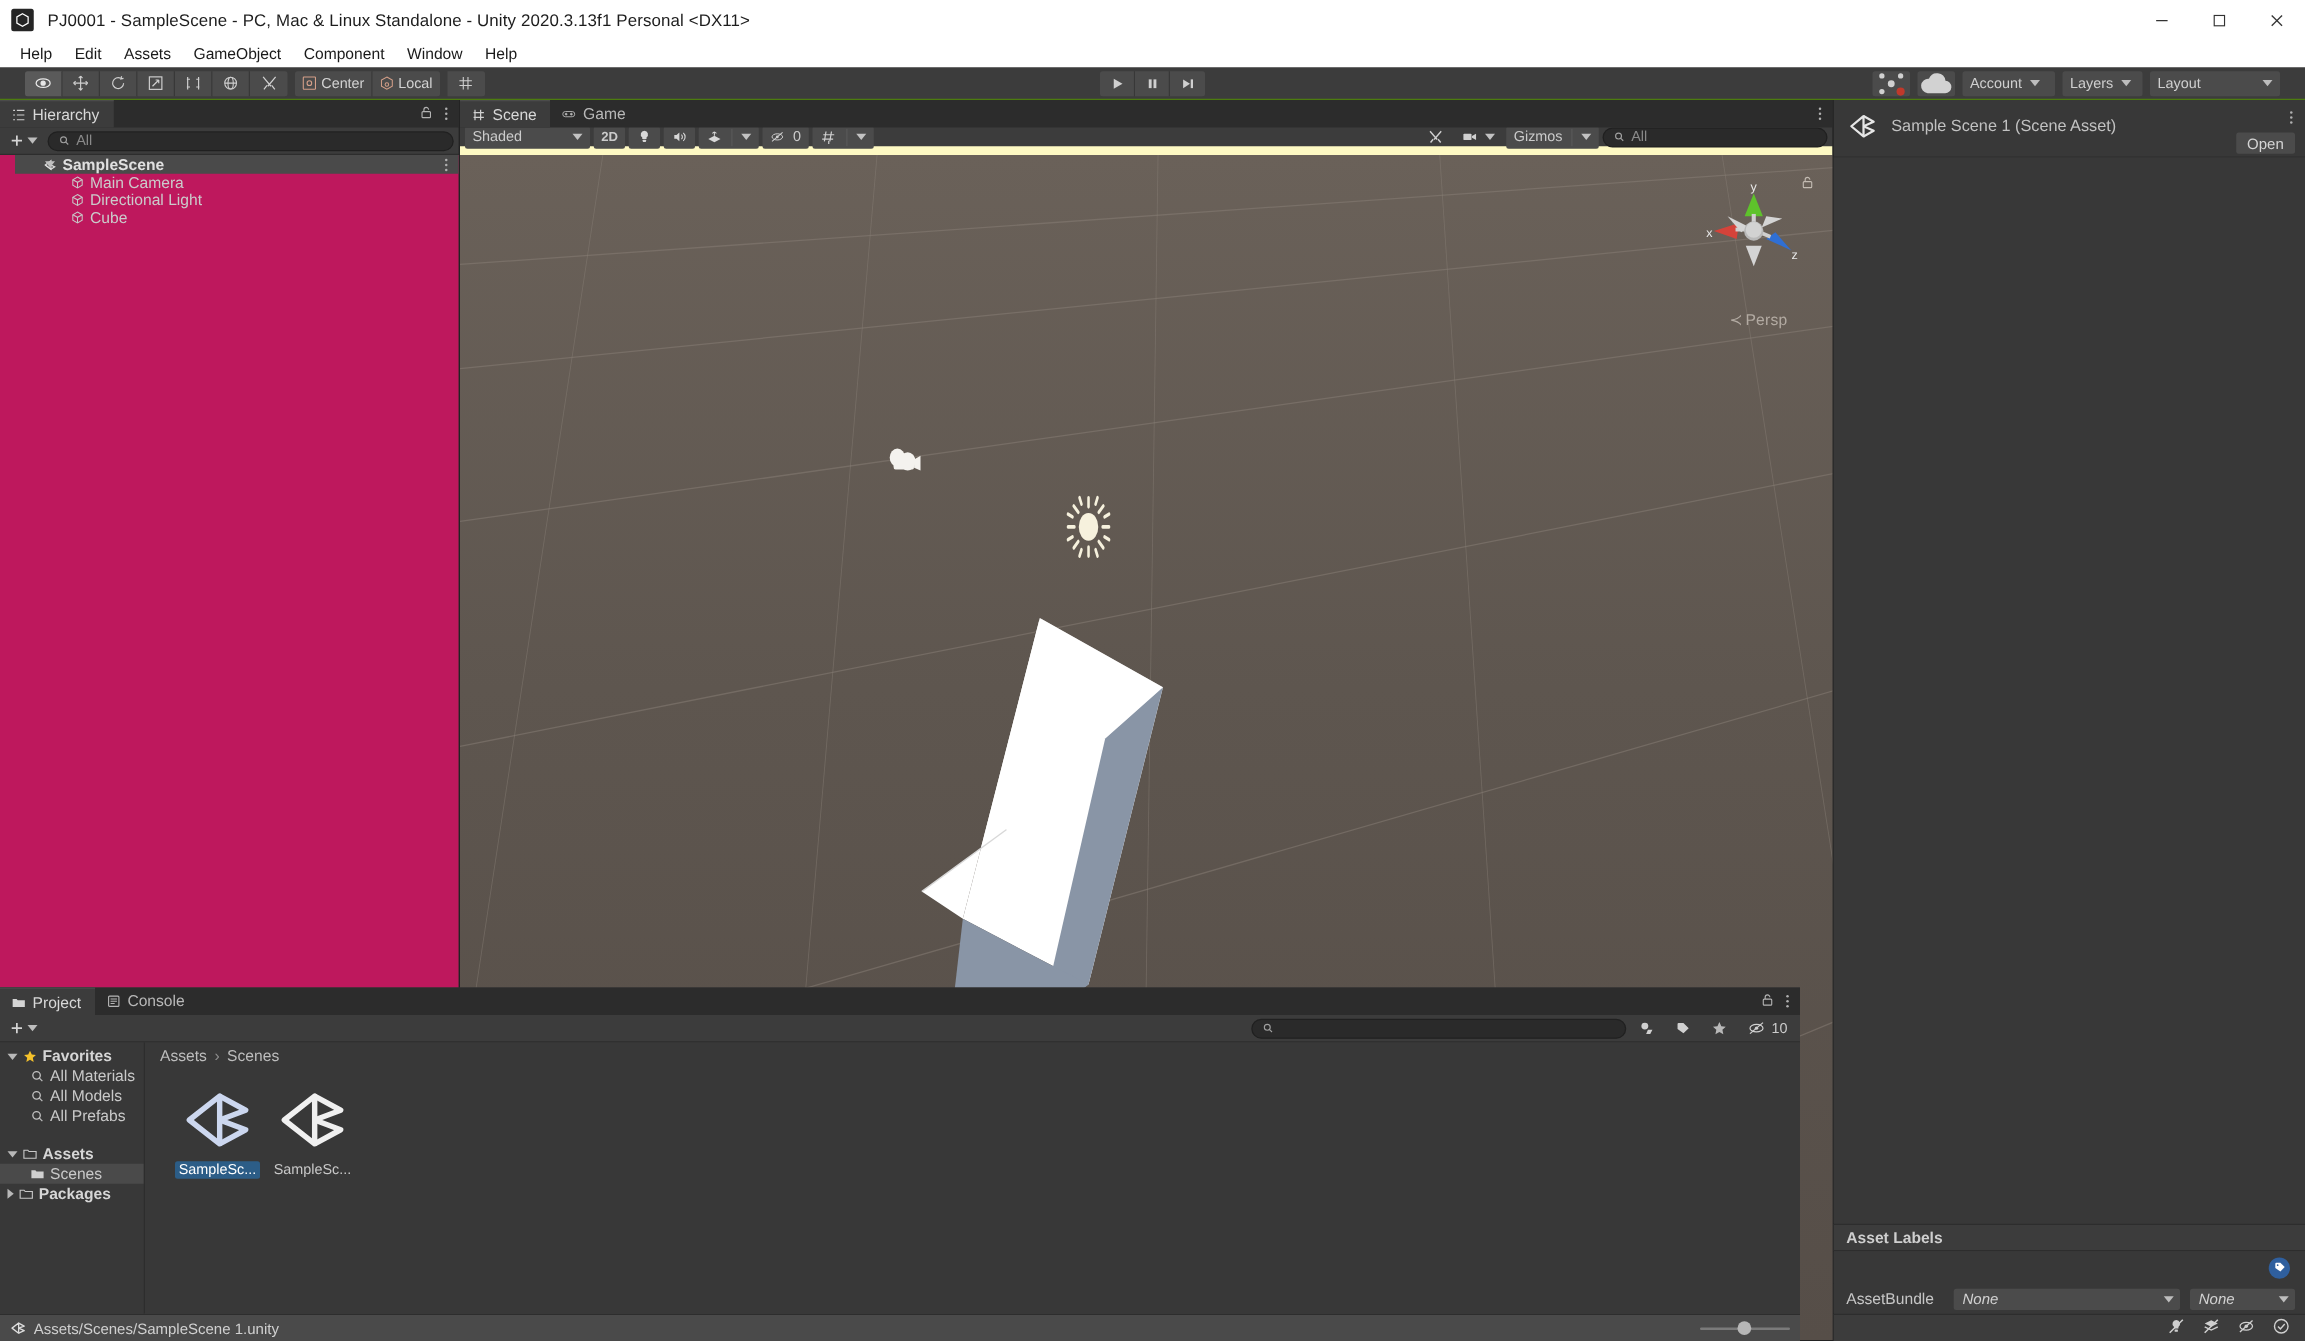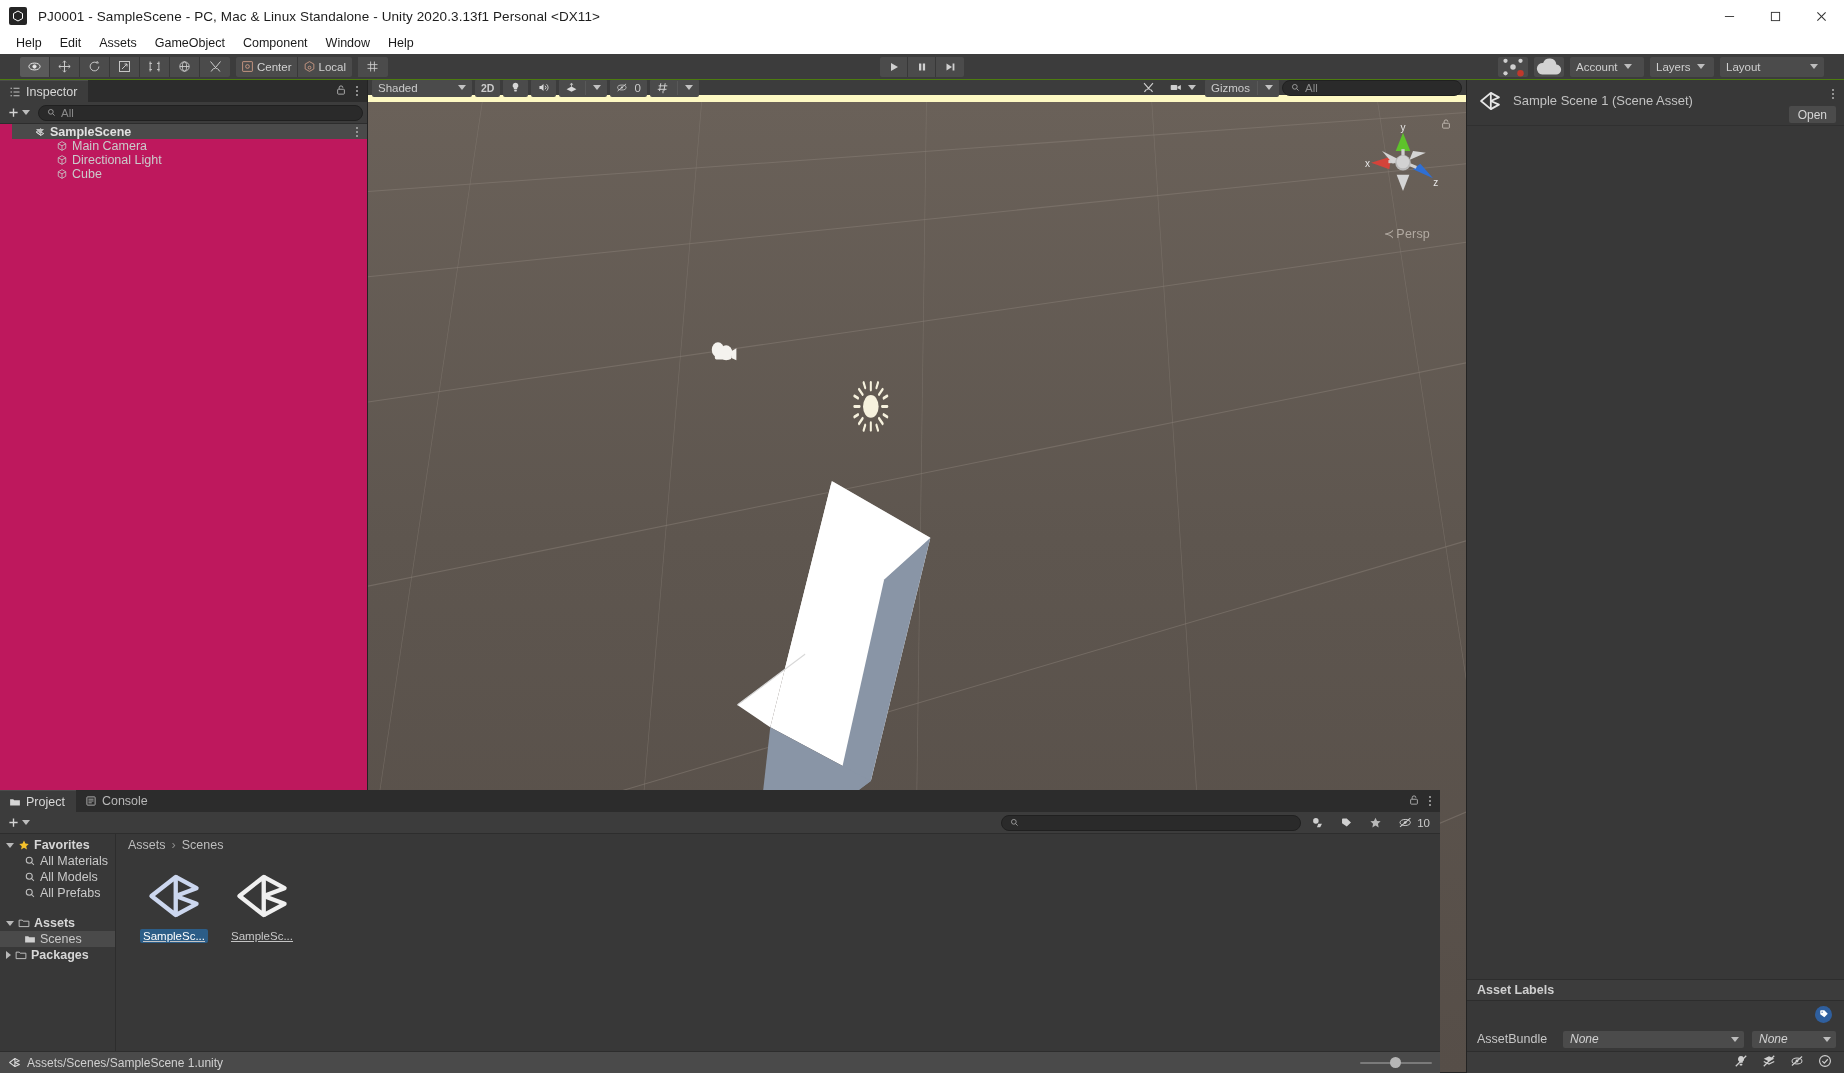--- a/index.html
+++ b/index.html
@@ -169,21 +169,21 @@
   .trow.bold { font-weight:bold; color:#d6d6d6; }
   .trow.sel { background:#4a4a4a; }
   .trow.ind { padding-left:24px; }
   .trow .tri-r { width:0;height:0;border-top:4px solid transparent;border-bottom:4px solid transparent;border-left:5px solid #b8b8b8; }
   .trow .tri-d { width:0;height:0;border-left:4px solid transparent;border-right:4px solid transparent;border-top:5px solid #b8b8b8; }
   .trow svg { width:12px; height:12px; flex:0 0 12px; }
 
   .proj-right { flex:1; display:flex; flex-direction:column; min-width:0; background:#383838; }
   .breadcrumb { height:22px; display:flex; align-items:center; gap:6px; padding-left:12px; font-size:12.5px; color:#bdbdbd; }
   .breadcrumb .chev { color:#8e8e8e; }
-  .asset-grid { flex:1; display:flex; gap:12px; padding:14px 0 0 20px; align-content:flex-start; flex-wrap:wrap;text-decoration:underline; }
+  .asset-grid { flex:1; display:flex; gap:0px; padding:14px 0 0 20px; align-content:flex-start; flex-wrap:wrap; }
   .asset { width:76px; display:flex; flex-direction:column; align-items:center; gap:7px; }
   .asset svg { width:56px; height:52px; }
   .asset .aname {
     font-size:11.5px; color:#c8c8c8; max-width:72px; white-space:nowrap; overflow:hidden;
     text-overflow:ellipsis; padding:1px 3px; border-radius:2px;
   }
   .asset .aname.sel { background:#2c5d87; color:#ffffff; }
   .proj-status {
     height:22px; flex:0 0 22px; background:#4a4a4a; display:flex; align-items:center;
     gap:6px; padding:0 8px; font-size:12px; color:#d0d0d0; border-top:1px solid #2d2d2d;
@@ -390,21 +390,21 @@
   <div class="body">
 
     <div class="left-col">
 
       <div class="panel" style="flex:1; min-height:0;">
         <div class="panel-tabs">
           <div class="ptab active">
             <svg viewBox="0 0 16 16" fill="none" stroke="#cfcfcf" stroke-width="1.2">
               <path d="M2 3h2M2 8h2M2 13h2M6 3h8M6 8h8M6 13h8"></path>
             </svg>
-            <span>Inspector</span>
+            <span>Hierarchy</span>
           </div>
           <div class="ptab-right">
             <span>
               <svg viewBox="0 0 16 16" fill="none" stroke="#b4b4b4" stroke-width="1.2">
                   <rect x="3.5" y="7" width="9" height="6.5" rx="1"></rect>
                   <path d="M5.5 7V5a2.5 2.5 0 0 1 5 0"></path>
                 </svg>
             </span>
             <span class="kebab">
                 <i></i>
@@ -465,20 +465,43 @@
           </div>
         </div>
       </div>
     </div>
 
     <div class="divider-v"></div>
 
     <div class="mid-col">
 
       <div class="scene-panel">
+        <div class="panel-tabs">
+          <div class="ptab active">
+            <svg viewBox="0 0 16 16" fill="none" stroke="#d0d0d0" stroke-width="1.3">
+                <path d="M4 2.5v11M10 2.5v11M2.5 5.5h11M2.5 10.5h11"></path>
+              </svg>
+            <span>Scene</span>
+          </div>
+          <div class="ptab">
+            <svg viewBox="0 0 20 16" fill="none" stroke="#b6b6b6" stroke-width="1.2">
+                <rect x="2" y="5" width="16" height="7" rx="3.5"></rect>
+                <circle cx="6.5" cy="8.5" r="1.2" fill="#b6b6b6"></circle>
+                <circle cx="13.5" cy="8.5" r="1.2" fill="#b6b6b6"></circle>
+              </svg>
+            <span>Game</span>
+          </div>
+          <div class="ptab-right">
+            <span class="kebab">
+                <i></i>
+                <i></i>
+                <i></i>
+              </span>
+          </div>
+        </div>
 
         <div class="scene-toolbar">
           <div class="sbtn" style="width:100px">
             <span>Shaded</span>
             <span class="caret" style="margin-left:auto"></span>
           </div>
           <div class="sbtn">
             <span style="font-size:10.5px;font-weight:bold">2D</span>
           </div>
           <div class="sbtn">

